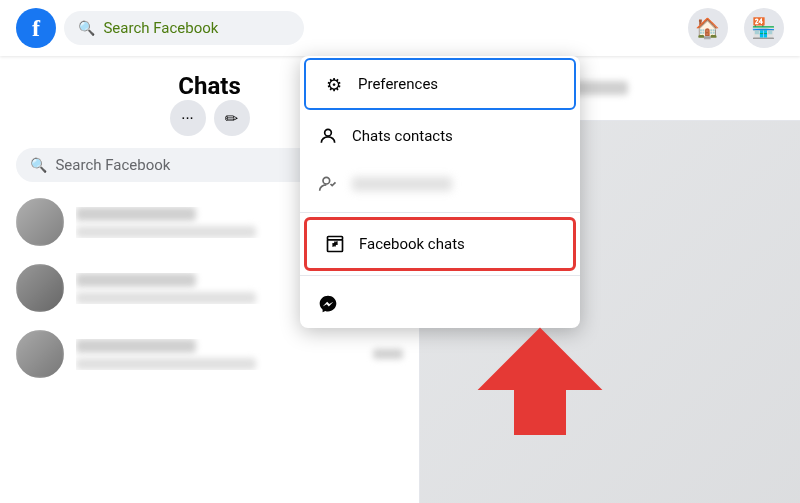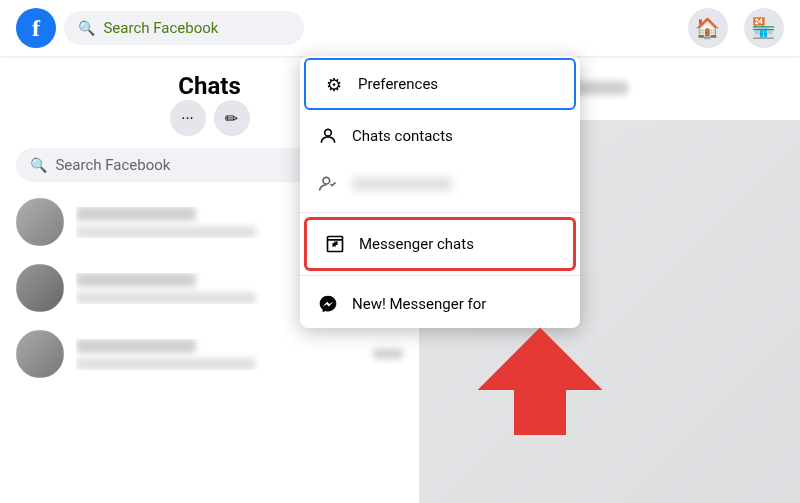--- a/index.html
+++ b/index.html
@@ -417,33 +417,32 @@
   <div class="menu-item archived-item">
     <div class="menu-icon">
       <svg width="20" height="20" viewBox="0 0 24 24" fill="none" stroke="#050505" stroke-width="2">
         <rect x="3" y="3" width="18" height="4" rx="1"></rect>
         <path d="M3 7v13a1 1 0 001 1h16a1 1 0 001-1V7"></path>
         <path d="M9 12h6M12 9v6"></path>
         <line x1="9" y1="12" x2="15" y2="12"></line>
         <line x1="9" y1="15" x2="15" y2="9"></line>
       </svg>
     </div>
-    <span class="menu-label">Messenger chats</span>
+    <span class="menu-label">Facebook chats</span>
   </div>
 
   <div class="menu-divider"></div>
 
 
   <div class="menu-item">
     <div class="menu-icon">
       <svg width="20" height="20" viewBox="0 0 24 24" fill="#050505">
         <path d="M12 2C6.48 2 2 6.26 2 11.5c0 2.9 1.39 5.5 3.57 7.25L5.5 22l3.3-1.65C9.79 20.76 10.88 21 12 21c5.52 0 10-4.26 10-9.5S17.52 2 12 2zm1 13l-2.5-2.7-4.9 2.7 5.4-5.8 2.6 2.7 4.8-2.7L13 15z"></path>
       </svg>
     </div>
-    <span class="menu-label">New! Messenger for</span>
   </div>
 </div>
 
 <div class="red-arrow">
   <svg class="arrow-svg" viewBox="0 0 160 120" xmlns="http://www.w3.org/2000/svg">
     <polygon points="80,10 140,70 105,70 105,115 55,115 55,70 20,70" fill="#e53935" stroke="#e53935" stroke-width="2"></polygon>
   </svg>
 </div>
 
 </body></html>

